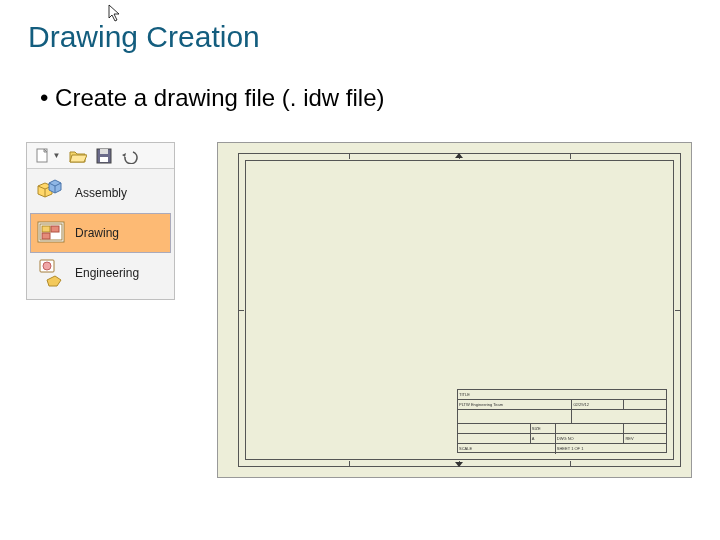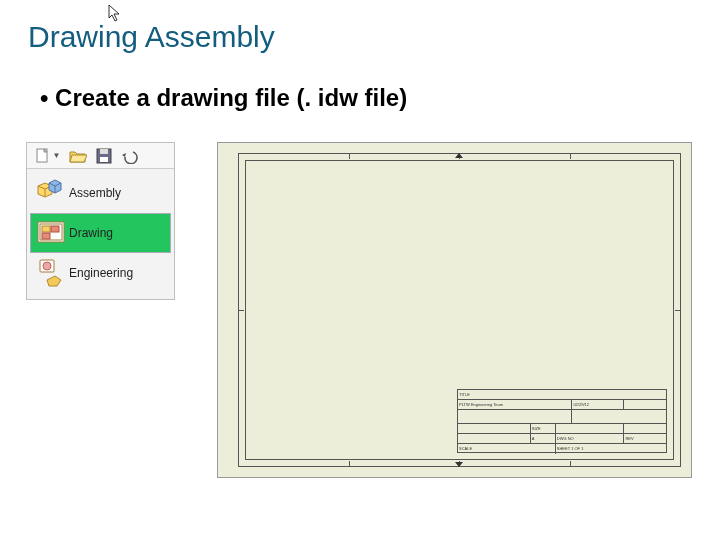--- a/index.html
+++ b/index.html
@@ -1,30 +1,30 @@
 <!DOCTYPE html>
 <html><head>
 <meta charset="utf-8">
 <style>
   * { box-sizing: border-box; margin: 0; padding: 0; }
   html, body { width: 720px; height: 540px; font-family: Arial, sans-serif; background: #fff; }
   .slide { width: 720px; height: 540px; padding: 20px 28px; position: relative; }
   .title { color: #135d7e; font-size: 30px; font-weight: 400; margin-bottom: 30px; }
-  .bullet { font-size: 24px; color: #000; margin-left: 12px; margin-bottom: 30px; font-weight: bold; }
+  .bullet { font-size: 24px; color: #000; margin-left: 12px; margin-bottom: 30px; }
   .content-row { display: flex; gap: 42px; align-items: flex-start; margin-left: -2px; }
 
   
   .toolbar-panel { width: 150px; background: #f3f3f3; border: 1px solid #bfbfbf; }
   .toolbar-top { display: flex; align-items: center; height: 26px; padding: 2px 3px; gap: 2px; background: #f7f7f7; border-bottom: 1px solid #ccc; }
   .tbtn { width: 24px; height: 22px; display: flex; align-items: center; justify-content: center; border: 1px solid transparent; border-radius: 2px; }
   .tbtn-new { width: 34px; }
   .tbtn-drop { font-size: 8px; color: #555; margin-left: 1px; }
   .menu-list { padding: 4px 3px 6px 3px; }
-  .menu-item { display: flex; align-items: center; height: 40px; padding: 2px 4px; font-size: 12px; color: #222; border: 1px solid transparent; }
-  .menu-item.selected { background: #22c55e; border: 1px solid #aab; }
+  .menu-item { display: flex; align-items: center; height: 40px; padding: 2px 4px; font-size: 12px; color: #222; border: 1px solid transparent; gap: 6px; }
+  .menu-item.selected { background: #fdba74; border: 1px solid #aab; }
   .menu-icon { width: 34px; height: 34px; display: flex; align-items: center; justify-content: center; flex-shrink: 0; }
 
   
   .canvas-wrap { width: 480px; height: 336px; background: #edeed9; border: 1px solid #999; position: relative; overflow: hidden; }
   .sheet { position: absolute; left: 20px; top: 10px; right: 10px; bottom: 10px; background: #edeed9; border: 1px solid #555; }
   .sheet-inner { position: absolute; left: 6px; top: 6px; right: 6px; bottom: 6px; border: 1px solid #555; }
   .tick { position: absolute; background: #555; }
   .tick.top, .tick.bottom { width: 1px; height: 5px; }
   .tick.left, .tick.right { height: 1px; width: 5px; }
   .arrow { position: absolute; width: 0; height: 0; }
@@ -34,21 +34,21 @@
   .tb-row { border-bottom: 1px solid #555; height: 10px; display: flex; }
   .tb-row:last-child { border-bottom: none; }
   .tb-cell { border-right: 1px solid #555; font-size: 4px; color: #333; padding: 0 1px; line-height: 9px; overflow: hidden; white-space: nowrap; }
   .tb-cell:last-child { border-right: none; }
   .cursor-arrow { position: absolute; }
 </style>
 </head>
 <body>
 
 <div class="slide">
-  <div class="title">Drawing Assembly</div>
+  <div class="title">Drawing Creation</div>
   <div class="bullet">•  Create a drawing file (. idw file)</div>
 
   <div class="content-row">
 
     <div class="toolbar-panel">
       <div class="toolbar-top">
         <div class="tbtn tbtn-new" title="New">
           <svg width="18" height="18" viewBox="0 0 18 18">
             <rect x="3" y="2" width="10" height="13" fill="#fff" stroke="#888"></rect>
             <path d="M10 2 L13 5 L10 5 Z" fill="#ddd" stroke="#888"></path>

